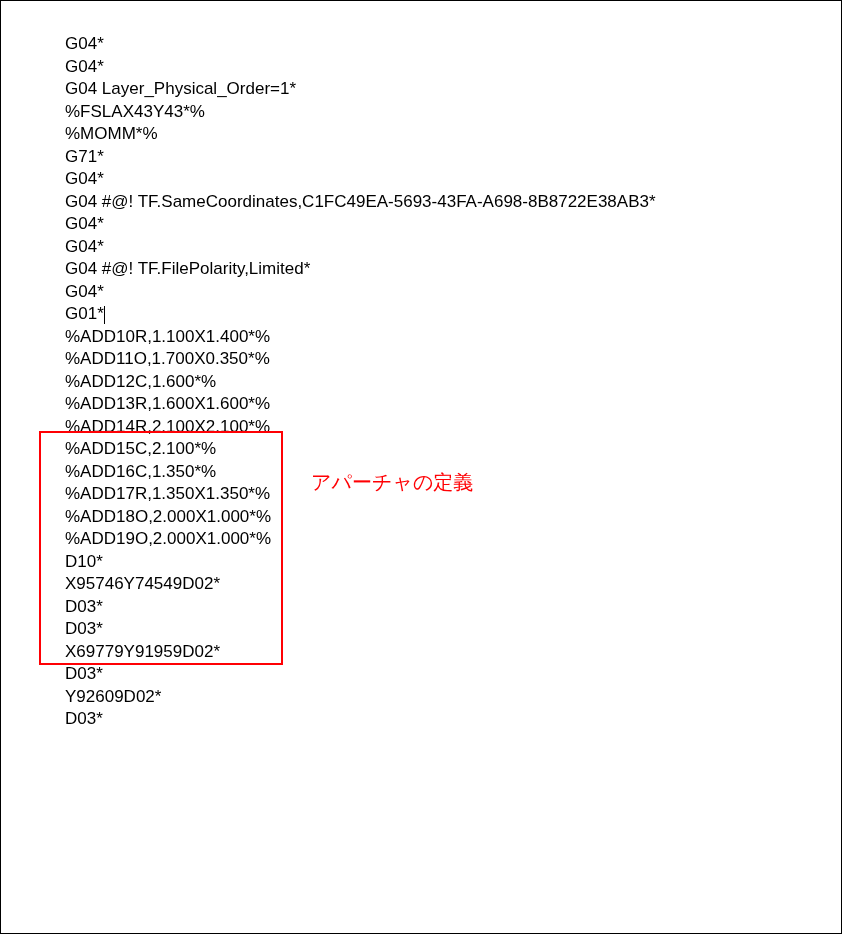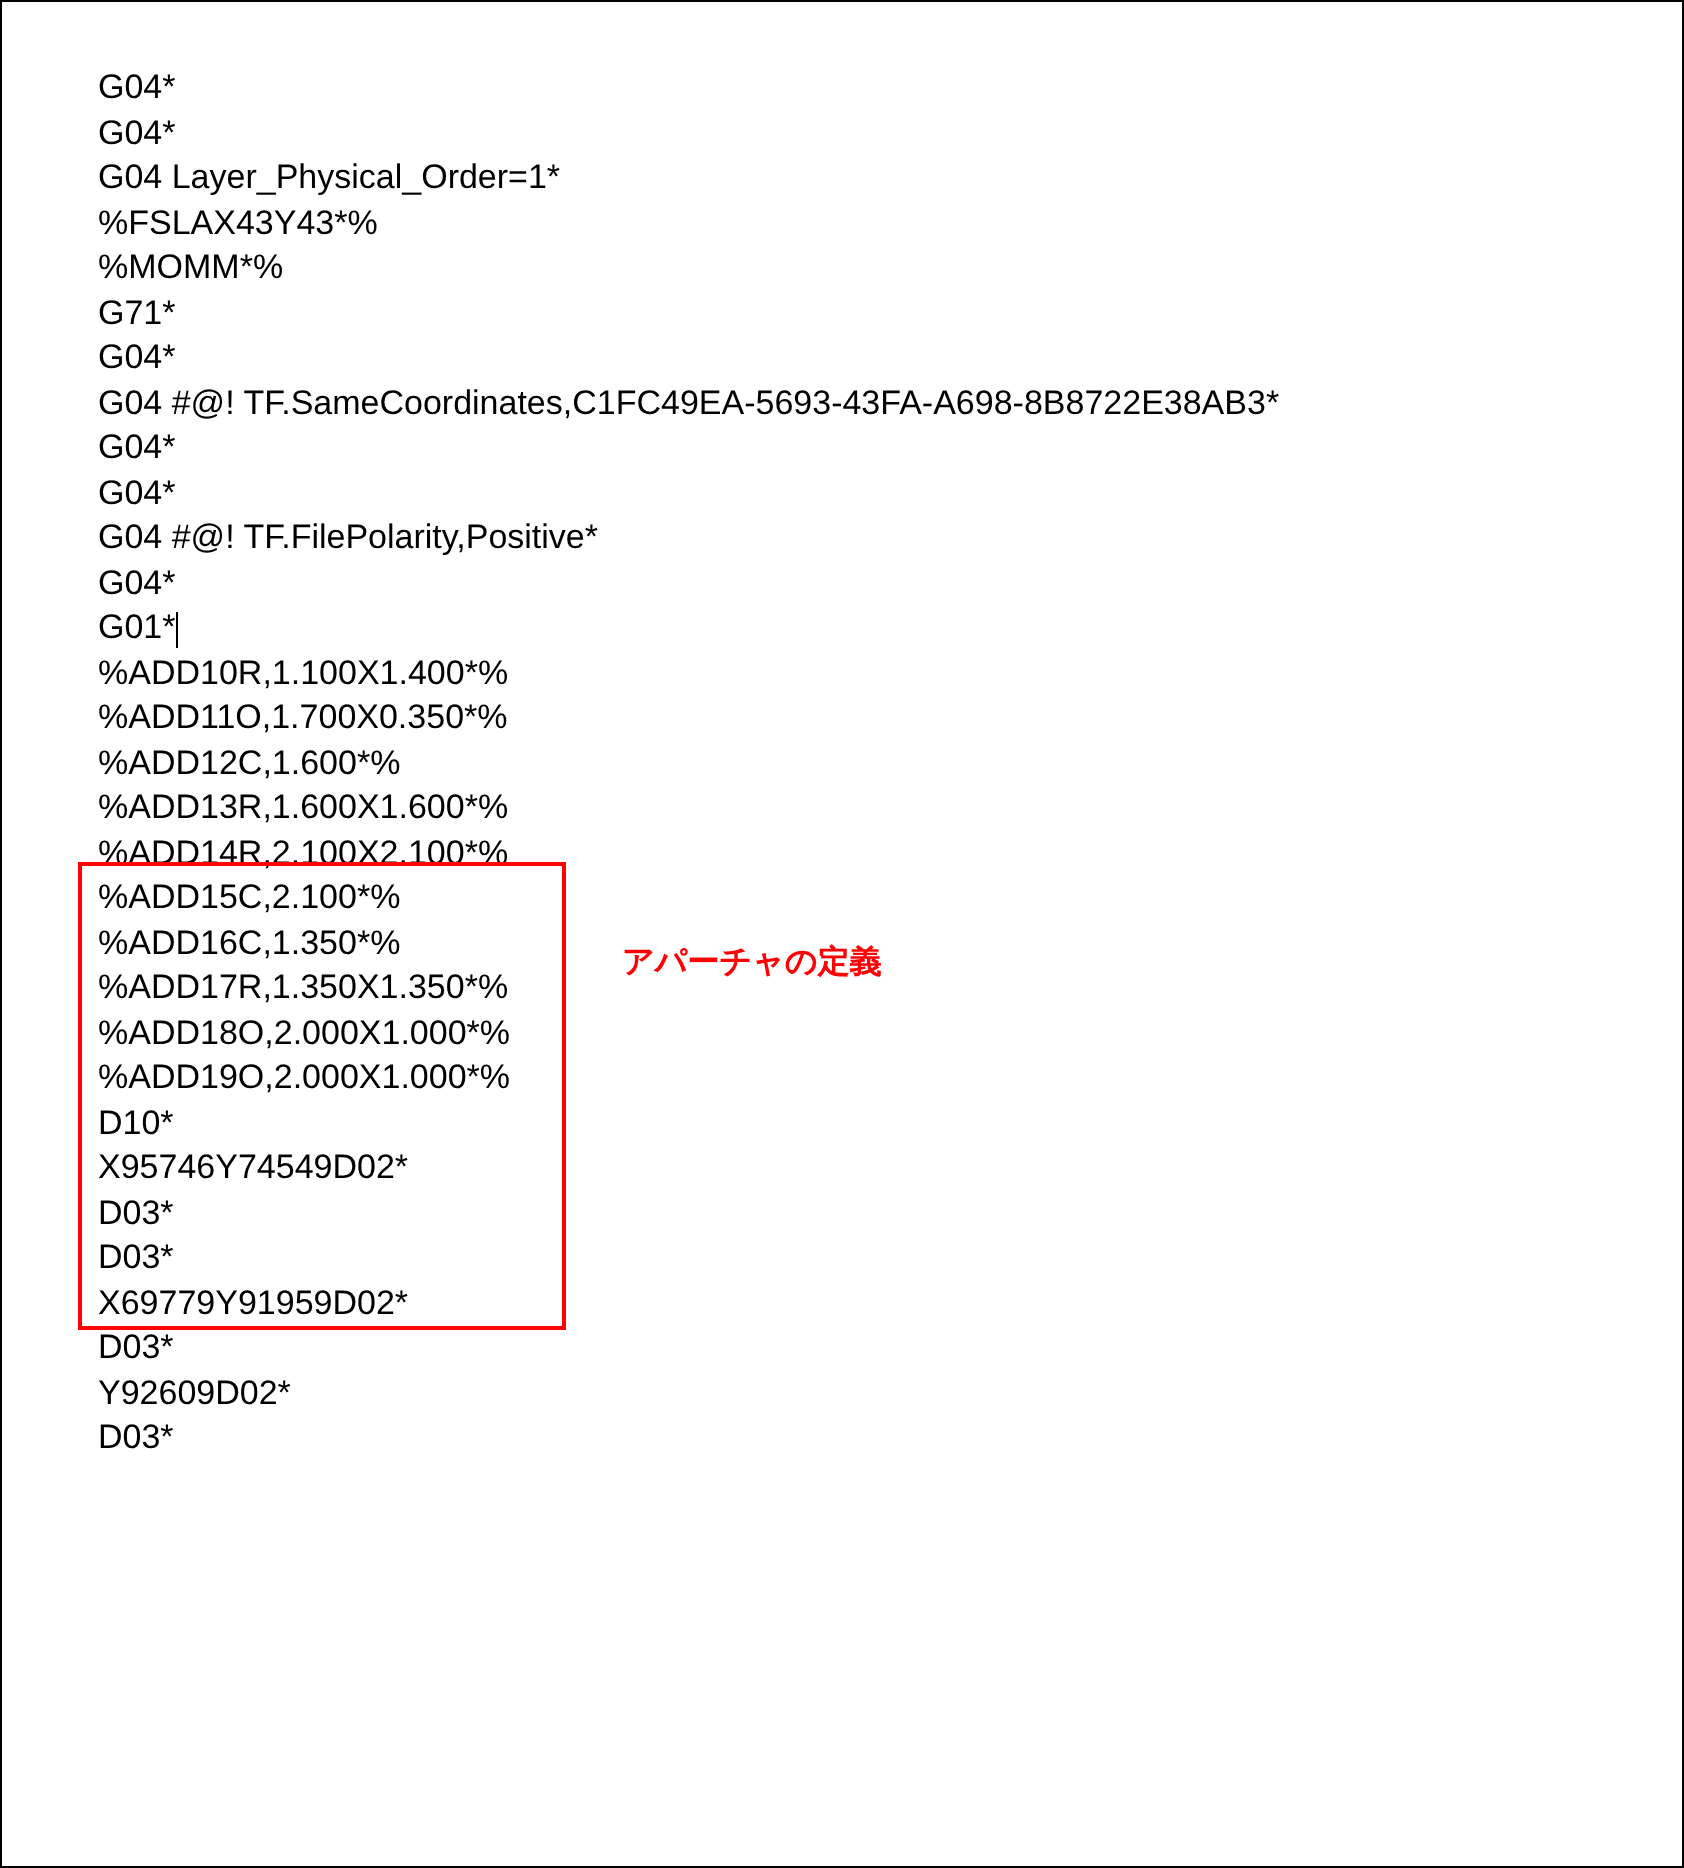--- a/index.html
+++ b/index.html
@@ -10,21 +10,21 @@
     body {
       background: #fff;
       font-family: "MS Gothic", "Meiryo", Verdana, sans-serif;
       font-size: 17px;
       width: 842px;
       height: 934px;
       position: relative;
       border: 1px solid #000;
     }
     .content {
-      padding: 32px 0 0 48px;
+      padding: 32px 0 0 64px;
       line-height: 22.5px;
       color: #000;
       position: relative;
     }
     .line {
       white-space: pre;
     }
     .highlight-box {
       position: absolute;
       left: 38px;
@@ -32,22 +32,22 @@
       width: 244px;
       height: 234px;
       border: 2px solid #ff0004;
       pointer-events: none;
     }
     .annotation {
       position: absolute;
       left: 310px;
       top: 470px;
       color: #ff0004;
-      font-weight: bold;
-      font-size: 16px;
+      font-weight: normal;
+      font-size: 20px;
       font-family: "MS Gothic", "Meiryo", sans-serif;
     }
     .cursor-caret {
       display: inline-block;
       width: 0;
       border-right: 1px solid #000;
       height: 18px;
       vertical-align: middle;
       margin-left: 0;
     }
@@ -60,21 +60,21 @@
       <div class="line">G04*</div>
       <div class="line">G04*</div>
       <div class="line">G04 Layer_Physical_Order=1*</div>
       <div class="line">%FSLAX43Y43*%</div>
       <div class="line">%MOMM*%</div>
       <div class="line">G71*</div>
       <div class="line">G04*</div>
       <div class="line">G04 #@! TF.SameCoordinates,C1FC49EA-5693-43FA-A698-8B8722E38AB3*</div>
       <div class="line">G04*</div>
       <div class="line">G04*</div>
-      <div class="line">G04 #@! TF.FilePolarity,Positive*</div>
+      <div class="line">G04 #@! TF.FilePolarity,Limited*</div>
       <div class="line">G04*</div>
       <div class="line">G01*<span class="cursor-caret"></span></div>
       <div class="line">%ADD10R,1.100X1.400*%</div>
       <div class="line">%ADD11O,1.700X0.350*%</div>
       <div class="line">%ADD12C,1.600*%</div>
       <div class="line">%ADD13R,1.600X1.600*%</div>
       <div class="line">%ADD14R,2.100X2.100*%</div>
       <div class="line">%ADD15C,2.100*%</div>
       <div class="line">%ADD16C,1.350*%</div>
       <div class="line">%ADD17R,1.350X1.350*%</div>

